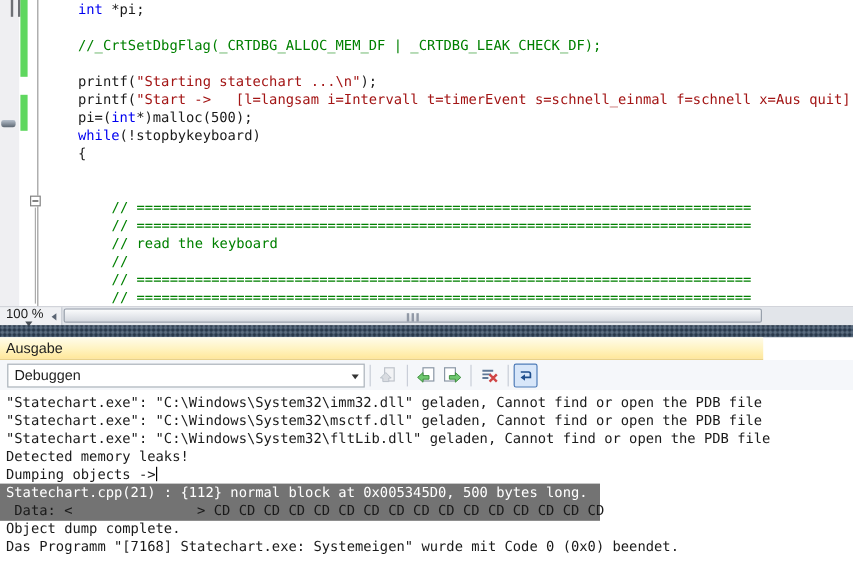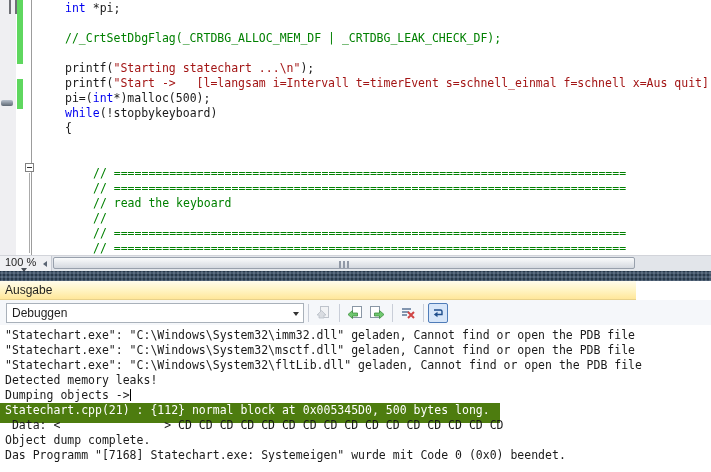--- a/index.html
+++ b/index.html
@@ -64,21 +64,21 @@
   .tsep{width:1px;height:18px;background:#C9CED8;margin:0 4px;}
   .tbtn{width:22px;height:20px;display:flex;align-items:center;justify-content:center;}
   .tbtn.disabled{opacity:.9;}
   .tbtn.active{width:20px;height:20px;box-sizing:border-box;border:1px solid #4F7CB8;background:#D7E6F9;border-radius:2px;}
 
   
   .out-content{position:absolute;left:0;top:325px;width:711px;height:147px;background:#fff;overflow:hidden;
                box-sizing:border-box;padding:3px 0 0 5px;font-family:"DejaVu Sans Mono",monospace;
                font-size:11.5px;line-height:15px;white-space:pre;color:#1A1A1A;}
   .out-line{height:15px;}
-  .out-line .hl{display:inline-block;height:20px;background:#4d7c0f;color:#fff;
+  .out-line .hl{display:inline-block;height:31px;background:#737373;color:#fff;
                 margin-left:-5px;padding:0 10px 0 5px;}
   .caret{display:inline-block;width:1px;height:12px;background:#000;vertical-align:-2px;}
 </style>
 </head>
 <body>
 
 <div class="screen">
 
   <div class="editor">
     <div class="ind-margin"></div>

